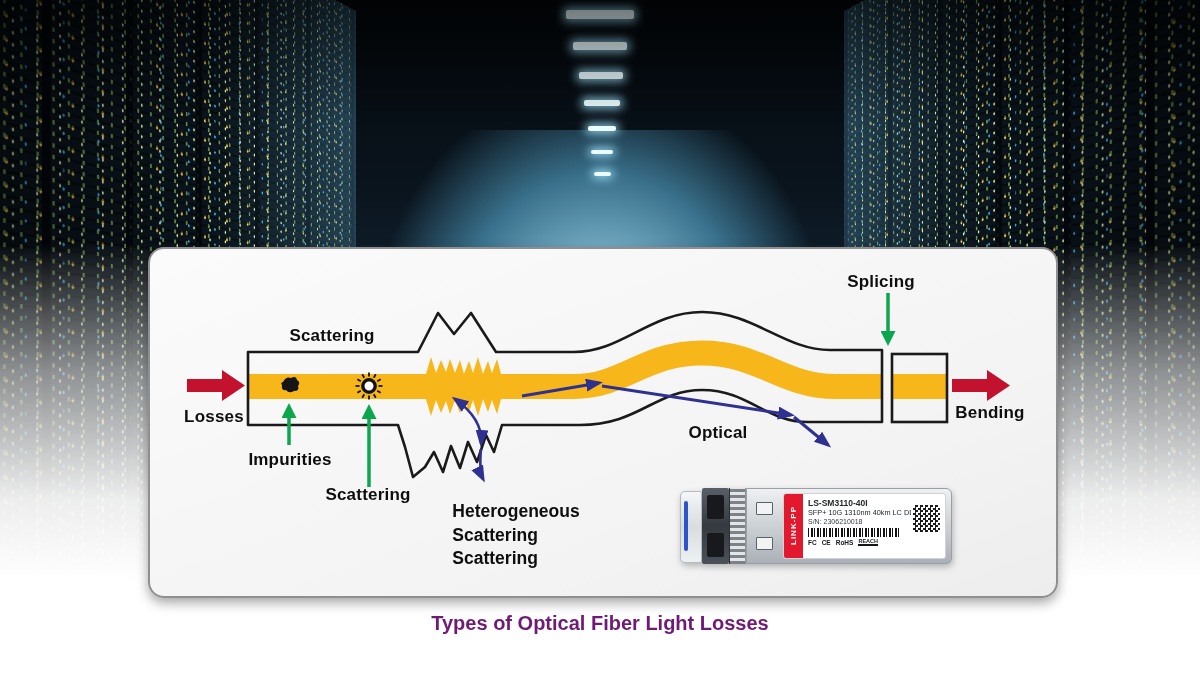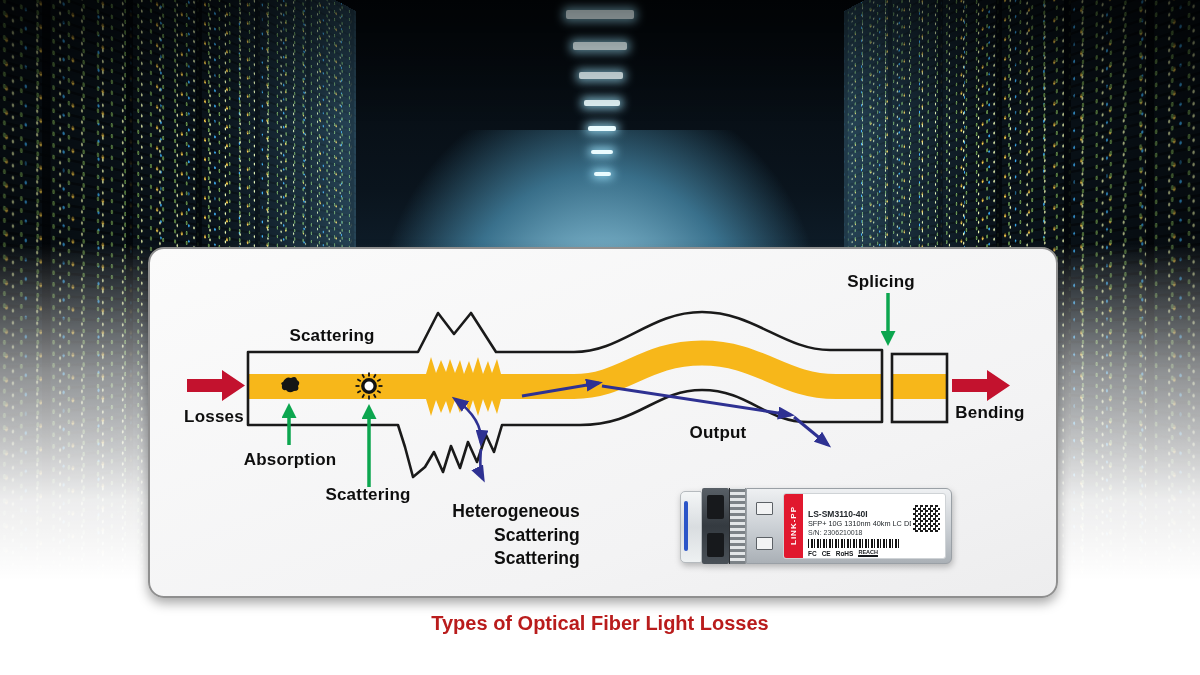--- a/index.html
+++ b/index.html
@@ -44,21 +44,21 @@
 
   
   .panel{position:absolute;left:148px;top:247px;width:910px;height:351px;box-sizing:border-box;
     border:2px solid #8f8f8f;border-radius:16px;
     background:linear-gradient(160deg,#fbfbfb 0%,#f3f3f4 70%,#ededee 100%);
     box-shadow:0 5px 12px rgba(0,0,0,.35);}
   .panel svg{position:absolute;left:0;top:0;}
   .dlabel{position:absolute;transform:translate(-50%,-50%);font-weight:700;font-size:17px;
     color:#0e0e0e;white-space:nowrap;letter-spacing:.2px;}
   .hetero{position:absolute;left:366px;top:251px;transform:translateX(-50%);
-    font-weight:700;font-size:17.5px;color:#0e0e0e;text-align:right;line-height:23.5px;white-space:nowrap;}
+    font-weight:700;font-size:17.5px;color:#0e0e0e;text-align:left;line-height:23.5px;white-space:nowrap;}
 
   
   .sfp{position:absolute;left:530px;top:239px;width:272px;height:76px;display:flex;
     border-radius:6px;filter:drop-shadow(1px 3px 3px rgba(0,0,0,.25));}
   .sfp-bail{width:20px;height:70px;margin-top:3px;background:linear-gradient(180deg,#f4f6f7,#d9dde0 50%,#eef1f2);
     border:1px solid #b5babe;border-radius:5px 2px 2px 5px;position:relative;}
   .sfp-bail .blue{position:absolute;left:3px;top:9px;width:4px;height:50px;background:#2b55c8;border-radius:2px;}
   .sfp-conn{width:27px;height:76px;background:linear-gradient(180deg,#585f66,#343a40 50%,#4a5158);
     border-radius:2px;position:relative;}
   .sfp-conn .slot{position:absolute;left:5px;width:17px;height:24px;background:#17191c;border-radius:2px;}
@@ -70,34 +70,34 @@
     border:1px solid #9aa0a6;border-radius:0 6px 6px 0;position:relative;}
   .sfp-hole{position:absolute;left:9px;width:15px;height:11px;background:#f2f3f4;
     border:1.5px solid #5c6166;border-radius:1px;}
   .sfp-hole.t{top:13px}.sfp-hole.b{bottom:13px}
   .sfp-label{position:absolute;left:36px;top:4px;right:5px;bottom:4px;background:#fff;
     border:1px solid #cfd3d6;border-radius:3px;display:flex;overflow:hidden;}
   .sfp-brand{width:19px;background:#e1182e;color:#fff;font-weight:700;font-size:8px;
     letter-spacing:1px;display:flex;align-items:center;justify-content:center;
     writing-mode:vertical-rl;transform:rotate(180deg);}
   .sfp-info{position:relative;flex:1;padding:4px 0 0 5px;color:#23282c;}
-  .sfp-model{font-weight:700;font-size:8.5px;line-height:10px;margin-top:11px;}
+  .sfp-model{font-weight:700;font-size:8.5px;line-height:10px;}
   .sfp-spec{font-size:7.3px;line-height:9px;}
   .sfp-serial{font-size:7px;line-height:9px;color:#3a4045;}
   .sfp-barcode{margin-top:2px;width:92px;height:9px;
     background:repeating-linear-gradient(90deg,#111 0 1px,#fff 1px 3px,#111 3px 5px,#fff 5px 6px);}
   .sfp-marks{display:flex;gap:5px;align-items:center;margin-top:1.5px;font-weight:700;
     font-size:6.5px;color:#15181b;}
   .sfp-marks .reach{font-size:5.5px;line-height:5px;border-bottom:2px solid #15181b;}
   .sfp-qr{position:absolute;right:3px;top:9px;width:27px;height:27px;border:2px solid #fff;
     background:repeating-conic-gradient(#1b1b1b 0% 25%, #fff 0% 50%);background-size:5px 5px;}
 
   
   .caption{position:absolute;left:0;top:612px;width:100%;text-align:center;
-    font-weight:700;font-size:20px;color:#b91c1c;}
+    font-weight:700;font-size:20px;color:#701a75;}
 </style>
 </head>
 <body>
 
 <div class="stage">
 
   <div class="photo">
     <div class="corridor-glow"></div>
     <div class="corridor-end"></div>
     <div class="corridor-floor"></div>
@@ -164,23 +164,23 @@
           <line x1="228.5" y1="137" x2="232.5" y2="137" transform="rotate(240 219 137)"></line>
           <line x1="228.5" y1="137" x2="232.5" y2="137" transform="rotate(270 219 137)"></line>
           <line x1="228.5" y1="137" x2="232.5" y2="137" transform="rotate(300 219 137)"></line>
           <line x1="228.5" y1="137" x2="232.5" y2="137" transform="rotate(330 219 137)"></line>
         </g>
       </g>
     </svg>
 
     <div class="dlabel" style="left:182px;top:87px">Scattering</div>
     <div class="dlabel" style="left:64px;top:168px">Losses</div>
-    <div class="dlabel" style="left:140px;top:211px">Absorption</div>
+    <div class="dlabel" style="left:140px;top:211px">Impurities</div>
     <div class="dlabel" style="left:218px;top:246px">Scattering</div>
-    <div class="dlabel" style="left:568px;top:184px">Output</div>
+    <div class="dlabel" style="left:568px;top:184px">Optical</div>
     <div class="dlabel" style="left:731px;top:33px">Splicing</div>
     <div class="dlabel" style="left:840px;top:164px">Bending</div>
     <div class="hetero">
       <div>Heterogeneous</div>
       <div>Scattering</div>
       <div>Scattering</div>
     </div>
 
     <div class="sfp">
       <div class="sfp-bail">

